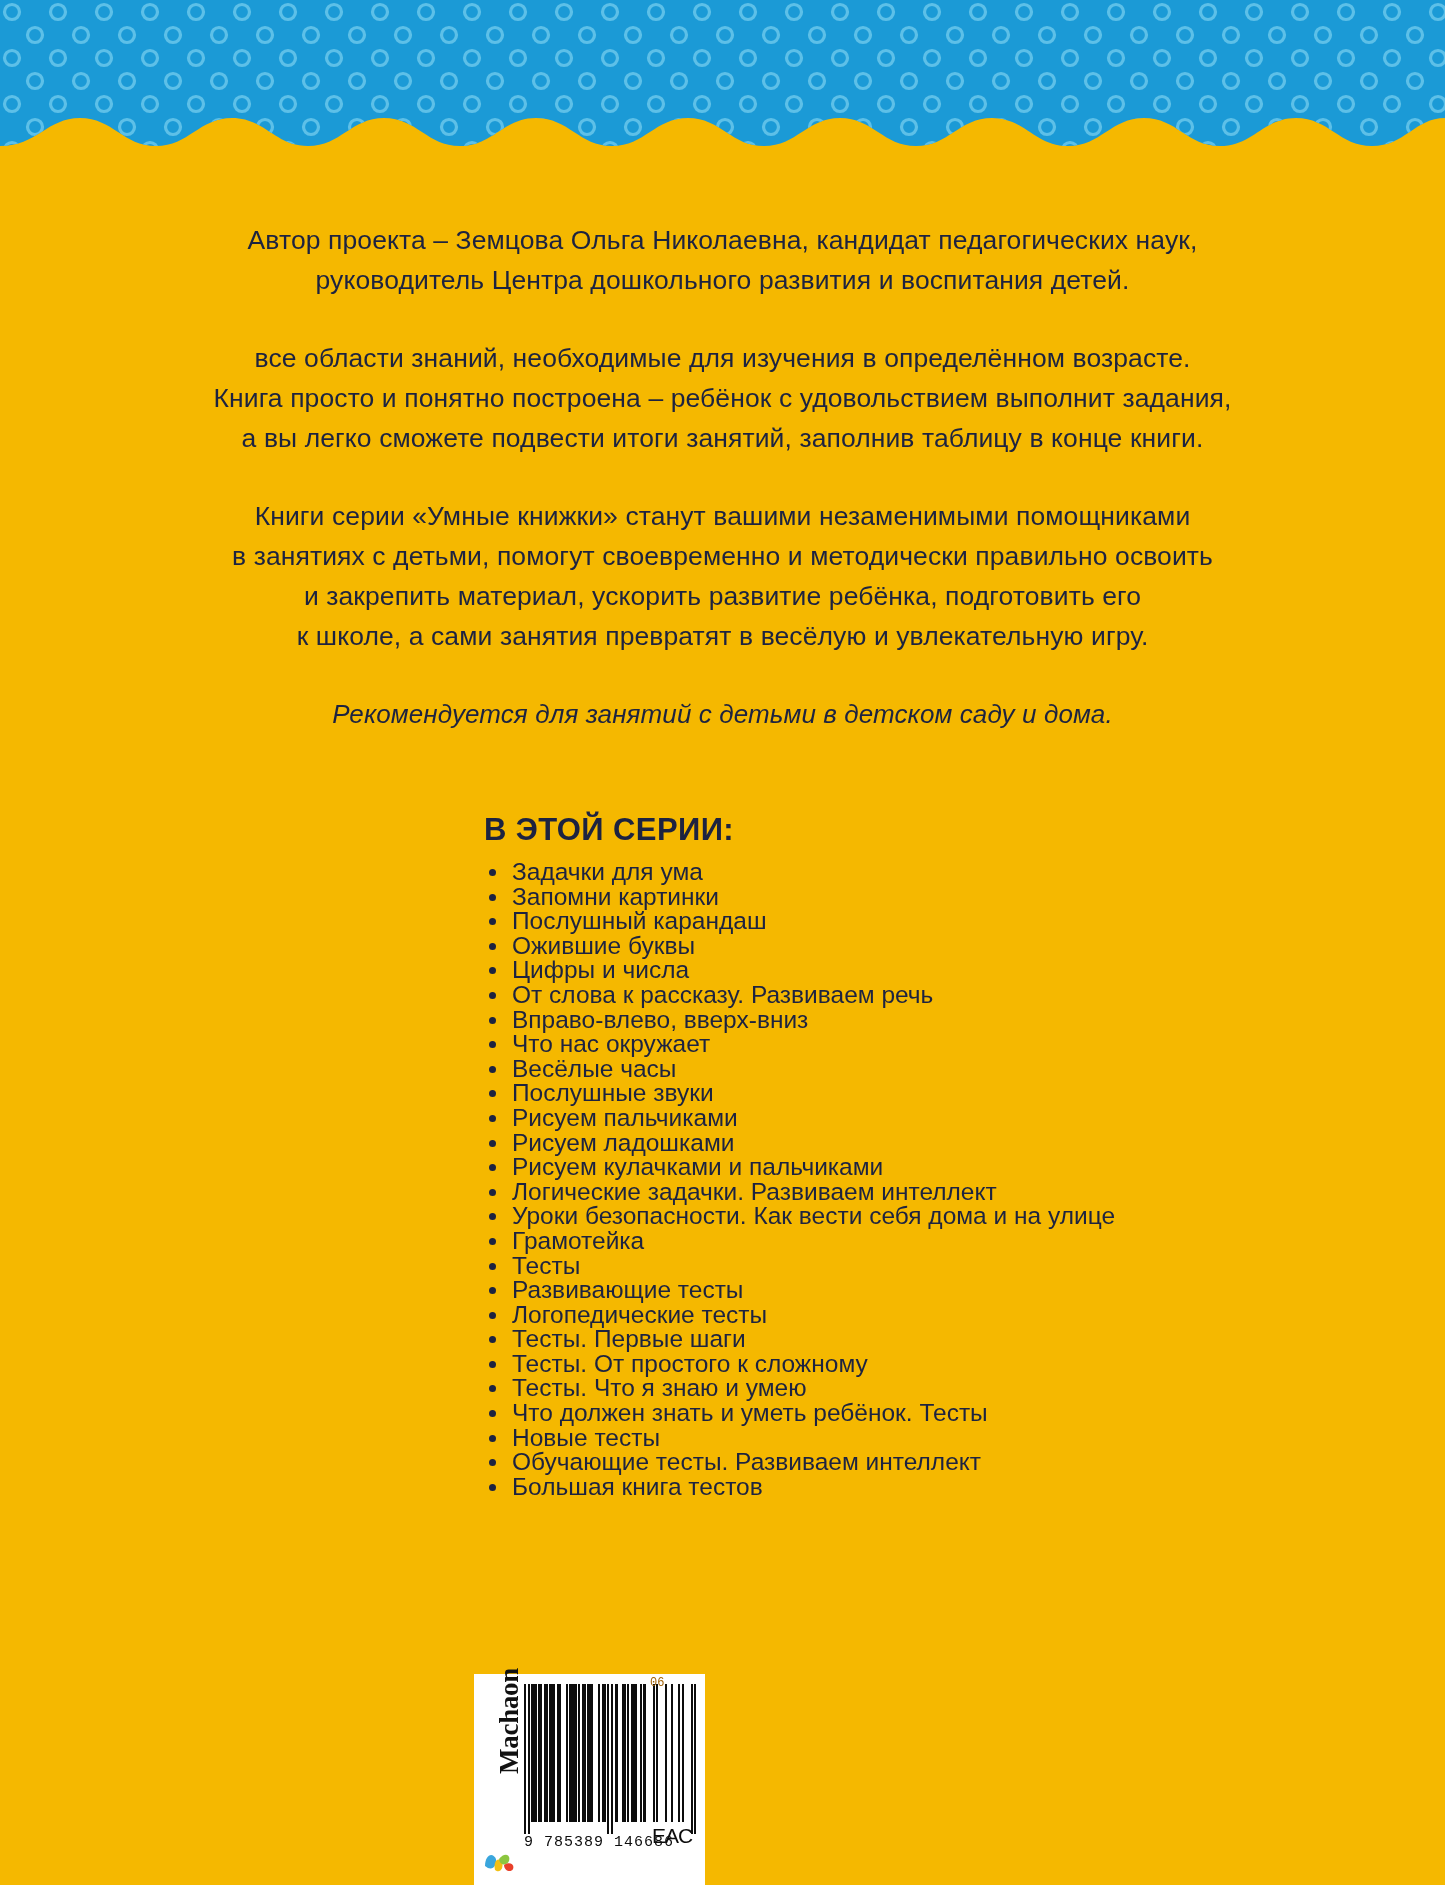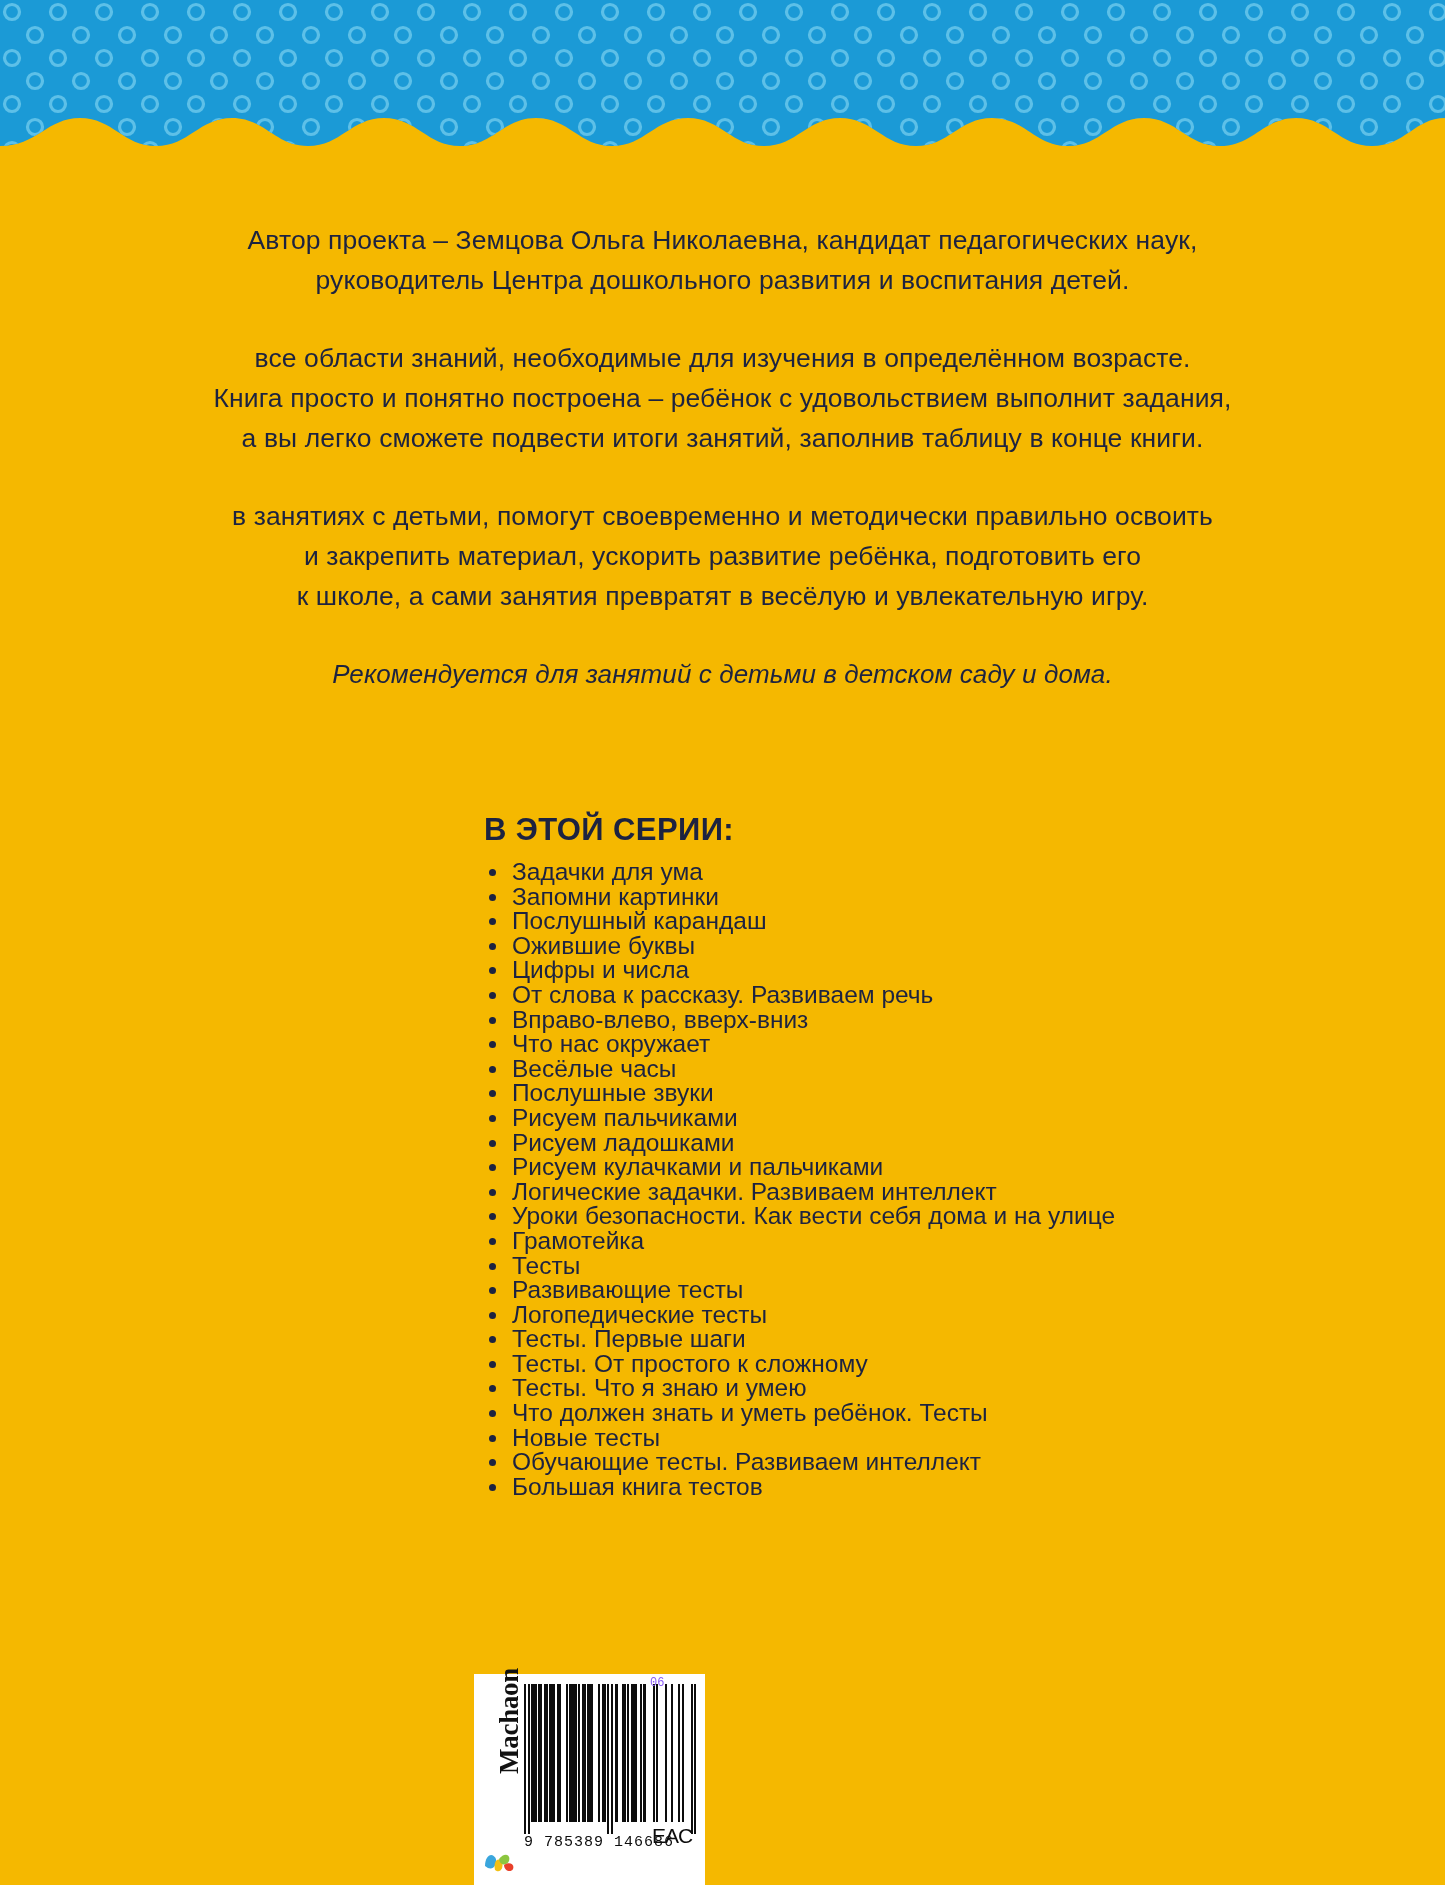--- a/index.html
+++ b/index.html
@@ -83,21 +83,21 @@
   #bars i{position:absolute;top:0;height:100%;background:#0c0c0c;display:block;}
   #bars i.short{height:138px;}
   #isbn-digits{
     position:absolute;left:0;top:150px;width:172px;
     font-family:"Liberation Mono", monospace;
     font-size:15px;color:#0c0c0c;letter-spacing:1px;white-space:nowrap;
   }
   #code-06{
     position:absolute;left:176px;top:2px;
     font-family:"Liberation Mono", monospace;
-    font-size:12px;color:#8b5cf6;
+    font-size:12px;color:#a16207;
   }
   #eac-mark{
     position:absolute;left:178px;top:150px;
     font-family:"Liberation Sans", sans-serif;
     font-size:21px;font-weight:normal;color:#0c0c0c;letter-spacing:-1px;
   }
 </style>
 </head>
 <body>
 
@@ -147,20 +147,21 @@
       <span class="ln">руководитель Центра дошкольного развития и воспитания детей.</span>
     </p>
 
     <p class="para">
       <span class="ln">все области знаний, необходимые для изучения в определённом возрасте.</span>
       <span class="ln">Книга просто и понятно построена – ребёнок с удовольствием выполнит задания,</span>
       <span class="ln">а вы легко сможете подвести итоги занятий, заполнив таблицу в конце книги.</span>
     </p>
 
     <p class="para">
+      <span class="ln">Книги серии «Умные книжки» станут вашими незаменимыми помощниками</span>
       <span class="ln">в занятиях с детьми, помогут своевременно и методически правильно освоить</span>
       <span class="ln">и закрепить материал, ускорить развитие ребёнка, подготовить его</span>
       <span class="ln">к школе, а сами занятия превратят в весёлую и увлекательную игру.</span>
     </p>
 
     <p class="para italic">
       <span class="ln">Рекомендуется для занятий с детьми в детском саду и дома.</span>
     </p>
 
   </div>

